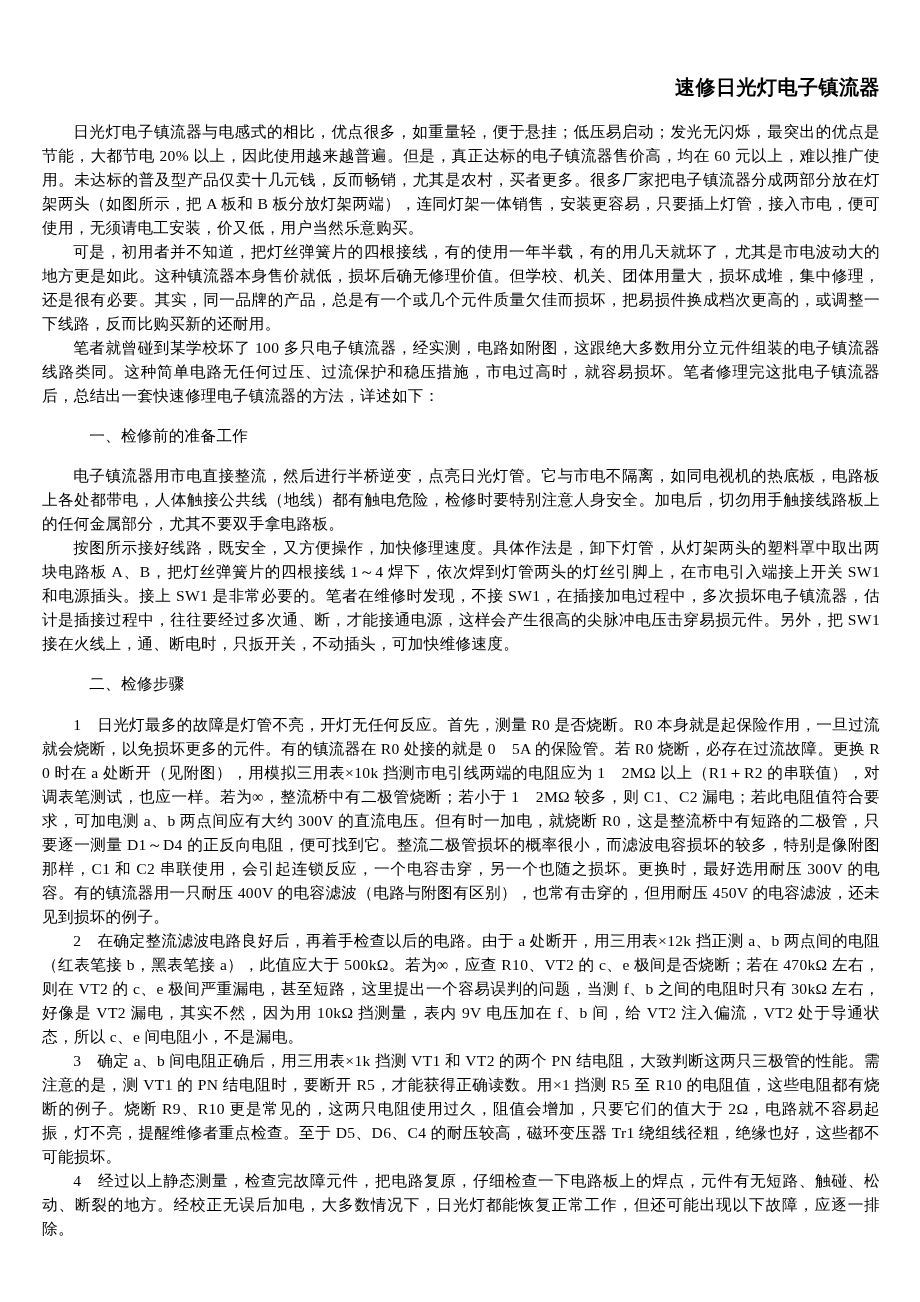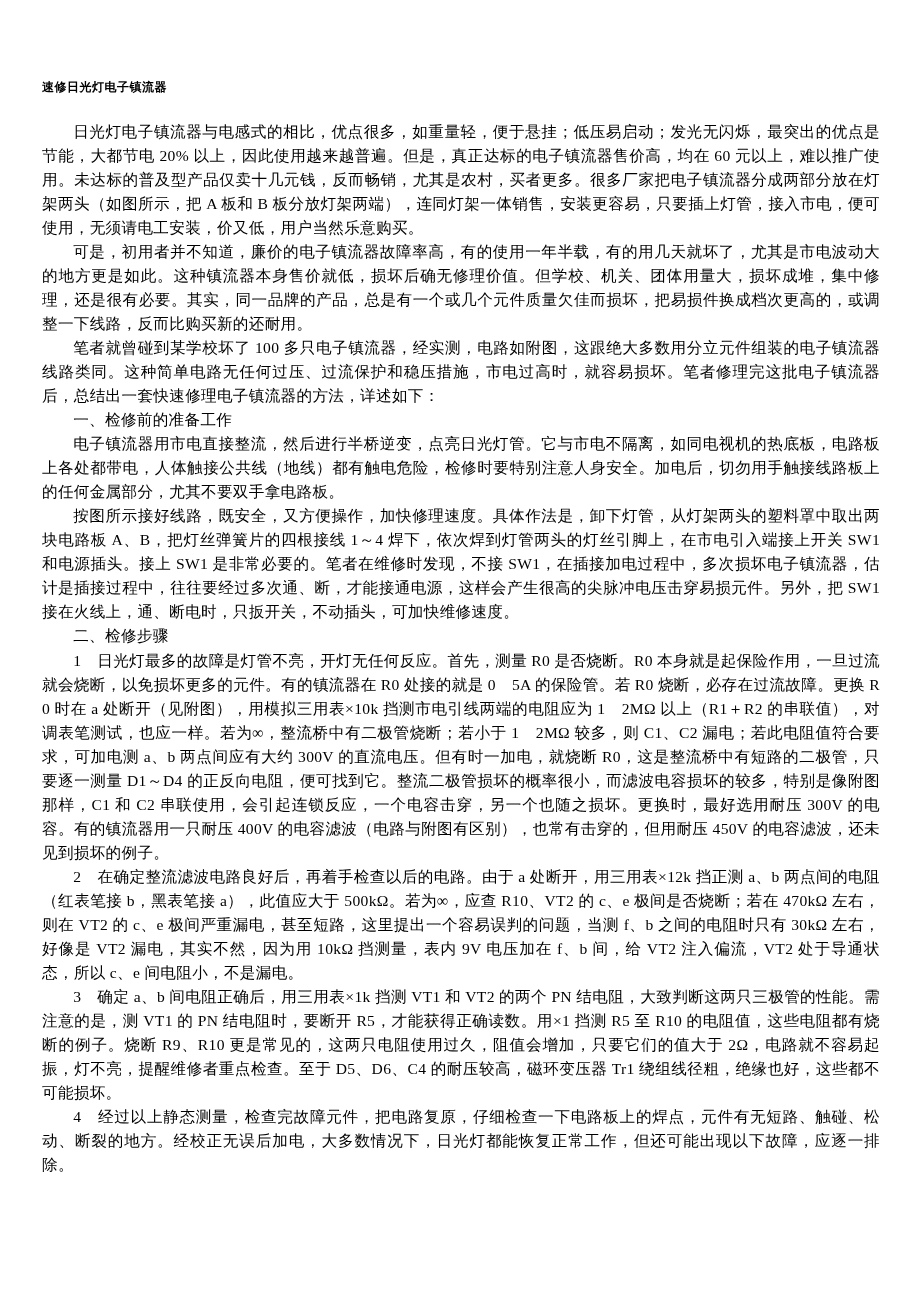--- a/index.html
+++ b/index.html
@@ -19,57 +19,57 @@
     box-sizing: border-box;
     overflow: hidden;
   }
   .page-body {
     position: absolute;
     left: 42px;
     top: 72px;
     width: 838px;
   }
   .doc-title {
-    text-align: left;
-    font-size: 12px;
+    text-align: right;
+    font-size: 20px;
     font-weight: bold;
     line-height: 30px;
     margin: 0 0 18px 0;
     letter-spacing: 0.5px;
     font-family: "Liberation Serif", "DejaVu Serif", serif;
   }
   p.para {
     margin: 0;
     font-size: 15.6px;
     line-height: 24px;
     text-align: justify;
     text-justify: inter-character;
     text-indent: 2em;
     letter-spacing: 0.02em;
     word-break: break-all;
   }
   p.heading {
-    margin: 0;
+    margin: 16px;
     font-size: 15.6px;
     line-height: 24.3px;
     text-indent: 2em;
     letter-spacing: 0.02em;
   }
 </style>
 </head>
 <body>
 
 <div class="page">
   <div class="page-body">
 
     <h1 class="doc-title">速修日光灯电子镇流器</h1>
 
     <p class="para">日光灯电子镇流器与电感式的相比，优点很多，如重量轻，便于悬挂；低压易启动；发光无闪烁，最突出的优点是节能，大都节电 20% 以上，因此使用越来越普遍。但是，真正达标的电子镇流器售价高，均在 60 元以上，难以推广使用。未达标的普及型产品仅卖十几元钱，反而畅销，尤其是农村，买者更多。很多厂家把电子镇流器分成两部分放在灯架两头（如图所示，把 A 板和 B 板分放灯架两端），连同灯架一体销售，安装更容易，只要插上灯管，接入市电，便可使用，无须请电工安装，价又低，用户当然乐意购买。</p>
 
-    <p class="para">可是，初用者并不知道，廉价的电子镇流器故障率高，有的使用一年半载，有的用几天就坏了，尤其是市电波动大的地方更是如此。这种镇流器本身售价就低，损坏后确无修理价值。但学校、机关、团体用量大，损坏成堆，集中修理，还是很有必要。其实，同一品牌的产品，总是有一个或几个元件质量欠佳而损坏，把易损件换成档次更高的，或调整一下线路，反而比购买新的还耐用。</p>
+    <p class="para">可是，初用者并不知道，把灯丝弹簧片的四根接线，有的使用一年半载，有的用几天就坏了，尤其是市电波动大的地方更是如此。这种镇流器本身售价就低，损坏后确无修理价值。但学校、机关、团体用量大，损坏成堆，集中修理，还是很有必要。其实，同一品牌的产品，总是有一个或几个元件质量欠佳而损坏，把易损件换成档次更高的，或调整一下线路，反而比购买新的还耐用。</p>
 
     <p class="para">笔者就曾碰到某学校坏了 100 多只电子镇流器，经实测，电路如附图，这跟绝大多数用分立元件组装的电子镇流器线路类同。这种简单电路无任何过压、过流保护和稳压措施，市电过高时，就容易损坏。笔者修理完这批电子镇流器后，总结出一套快速修理电子镇流器的方法，详述如下：</p>
 
     <p class="heading">一、检修前的准备工作</p>
 
     <p class="para">电子镇流器用市电直接整流，然后进行半桥逆变，点亮日光灯管。它与市电不隔离，如同电视机的热底板，电路板上各处都带电，人体触接公共线（地线）都有触电危险，检修时要特别注意人身安全。加电后，切勿用手触接线路板上的任何金属部分，尤其不要双手拿电路板。</p>
 
     <p class="para">按图所示接好线路，既安全，又方便操作，加快修理速度。具体作法是，卸下灯管，从灯架两头的塑料罩中取出两块电路板 A、B，把灯丝弹簧片的四根接线 1～4 焊下，依次焊到灯管两头的灯丝引脚上，在市电引入端接上开关 SW1 和电源插头。接上 SW1 是非常必要的。笔者在维修时发现，不接 SW1，在插接加电过程中，多次损坏电子镇流器，估计是插接过程中，往往要经过多次通、断，才能接通电源，这样会产生很高的尖脉冲电压击穿易损元件。另外，把 SW1 接在火线上，通、断电时，只扳开关，不动插头，可加快维修速度。</p>
 
     <p class="heading">二、检修步骤</p>

